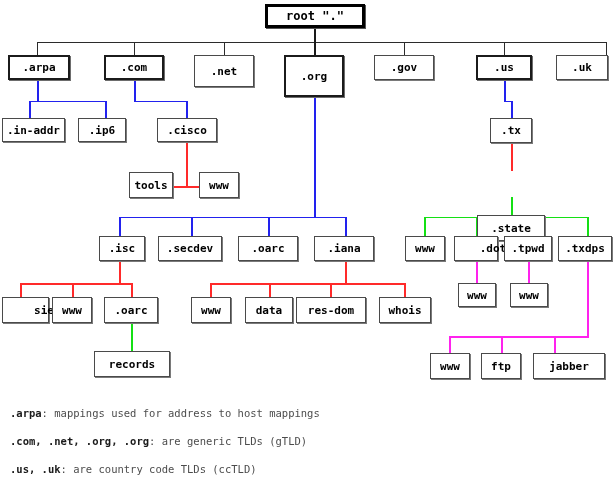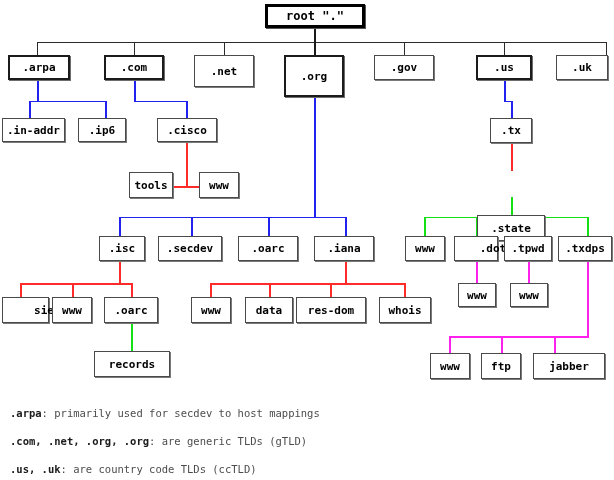--- a/index.html
+++ b/index.html
@@ -270,21 +270,21 @@
     <span>ftp</span>
   </div>
   <div class="node" style="left:533px; top:353px; width:72px; height:26px;">
     <span>jabber</span>
   </div>
 
 </div>
 
 <div id="legend">
   <div class="legend-row">
-    <span class="k">.arpa</span><span>: primarily used for secdev to host mappings</span>
+    <span class="k">.arpa</span><span>: mappings used for address to host mappings</span>
   </div>
   <div class="legend-row">
     <span class="k">.com, .net, .org, .org</span><span>: are generic TLDs (gTLD)</span>
   </div>
   <div class="legend-row">
     <span class="k">.us, .uk</span><span>: are country code TLDs (ccTLD)</span>
   </div>
 </div>
 
 </body></html>

